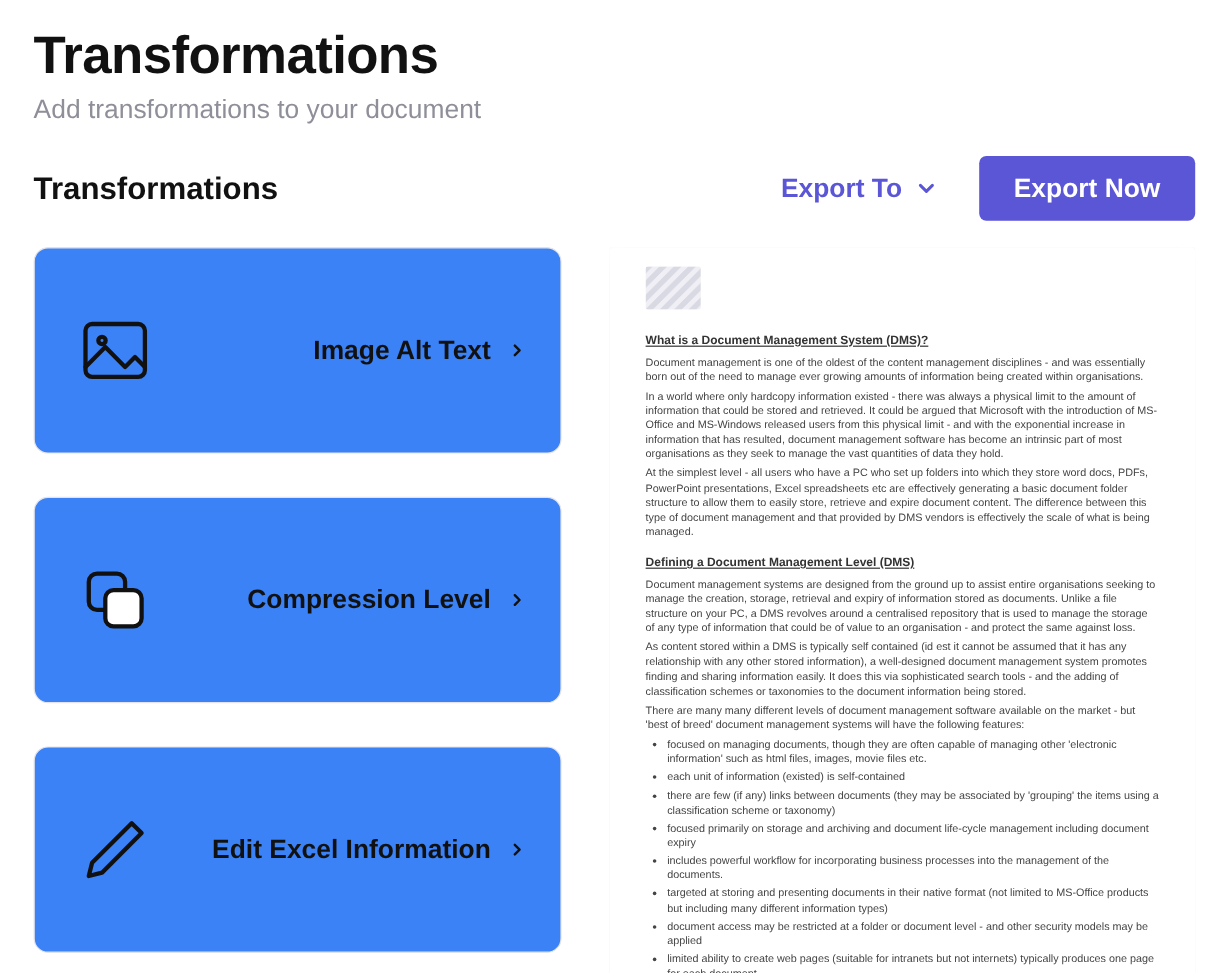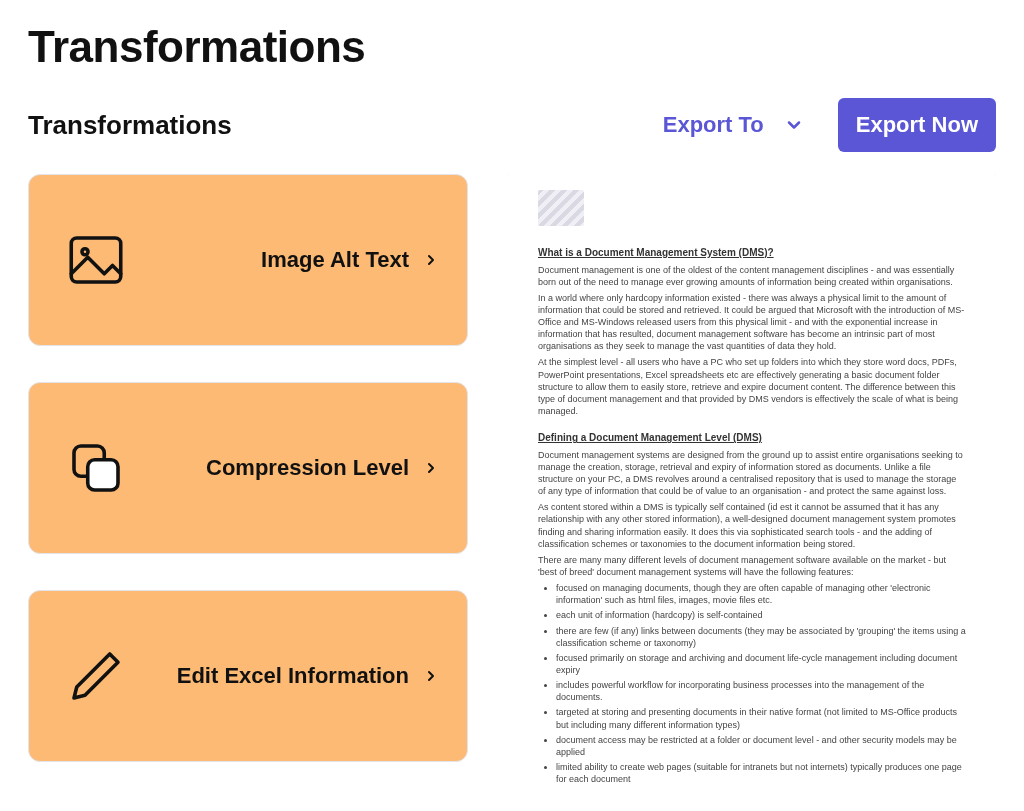--- a/index.html
+++ b/index.html
@@ -46,56 +46,56 @@
   .section-title {
     font-size: 26px;
     font-weight: 800;
   }
   .actions {
     display: flex;
     align-items: center;
     gap: 28px;
   }
   .export-to {
-    display: flex; align-items: center; gap: 20px;
+    display: flex; align-items: center; gap: 10px;
     color: var(--accent-text);
     font-weight: 800;
     font-size: 22px;
     cursor: pointer;
     background: none; border: none; padding: 4px 6px;
   }
   .export-to svg { display: block; }
   .export-now {
     background: var(--accent);
     color: var(--btn-text);
     font-weight: 800;
     font-size: 22px;
     border: none;
     border-radius: 6px;
-    padding: 14px 18px;
+    padding: 14px 29px;
     cursor: pointer;
   }
 
   .content {
     margin-top: 22px;
     display: flex;
     gap: 40px;
     align-items: flex-start;
   }
 
   .cards { width: 440px; display: flex; flex-direction: column; gap: 36px; }
   .card {
     border: 1px solid var(--border);
     border-radius: 12px;
     height: 172px;
     display: flex;
     align-items: center;
     padding: 0 26px;
     cursor: pointer;
-    background: #fdba74;
+    background: #3b82f6;
   }
   .card .icon { width: 82px; display:flex; justify-content:center; }
   .card .label {
     flex: 1;
     font-size: 22px;
     font-weight: 800;
     text-align: right;
     padding-right: 12px;
   }
   .card .chev { width: 20px; display:flex; justify-content:center; }
@@ -134,20 +134,21 @@
   .preview p { margin:4px 0; color:#444; }
   .preview ul { margin:4px 0; padding-left: 18px; }
   .preview li { margin:3px 0; color:#444; }
 </style>
 </head>
 <body>
 
 <div class="page">
 
   <h1 class="title">Transformations</h1>
+  <p class="subtitle">Add transformations to your document</p>
 
   <div class="row">
     <div class="section-title">Transformations</div>
     <div class="actions">
       <button class="export-to">
         <span>Export To</span>
         <span>
           <svg width="20" height="20" viewBox="0 0 24 24" fill="none" stroke="#5a56d6" stroke-width="3" stroke-linecap="round" stroke-linejoin="round">
               <polyline points="6 9 12 15 18 9"></polyline>
             </svg>
@@ -221,21 +222,21 @@
         <p>In a world where only hardcopy information existed - there was always a physical limit to the amount of information that could be stored and retrieved. It could be argued that Microsoft with the introduction of MS-Office and MS-Windows released users from this physical limit - and with the exponential increase in information that has resulted, document management software has become an intrinsic part of most organisations as they seek to manage the vast quantities of data they hold.</p>
         <p>At the simplest level - all users who have a PC who set up folders into which they store word docs, PDFs, PowerPoint presentations, Excel spreadsheets etc are effectively generating a basic document folder structure to allow them to easily store, retrieve and expire document content. The difference between this type of document management and that provided by DMS vendors is effectively the scale of what is being managed.</p>
 
         <h3>Defining a Document Management Level (DMS)</h3>
         <p>Document management systems are designed from the ground up to assist entire organisations seeking to manage the creation, storage, retrieval and expiry of information stored as documents. Unlike a file structure on your PC, a DMS revolves around a centralised repository that is used to manage the storage of any type of information that could be of value to an organisation - and protect the same against loss.</p>
         <p>As content stored within a DMS is typically self contained (id est it cannot be assumed that it has any relationship with any other stored information), a well-designed document management system promotes finding and sharing information easily. It does this via sophisticated search tools - and the adding of classification schemes or taxonomies to the document information being stored.</p>
         <p>There are many many different levels of document management software available on the market - but 'best of breed' document management systems will have the following features:</p>
 
         <ul>
           <li>focused on managing documents, though they are often capable of managing other 'electronic information' such as html files, images, movie files etc.</li>
-          <li>each unit of information (hardcopy) is self-contained</li>
+          <li>each unit of information (existed) is self-contained</li>
           <li>there are few (if any) links between documents (they may be associated by 'grouping' the items using a classification scheme or taxonomy)</li>
           <li>focused primarily on storage and archiving and document life-cycle management including document expiry</li>
           <li>includes powerful workflow for incorporating business processes into the management of the documents.</li>
           <li>targeted at storing and presenting documents in their native format (not limited to MS-Office products but including many different information types)</li>
           <li>document access may be restricted at a folder or document level - and other security models may be applied</li>
           <li>limited ability to create web pages (suitable for intranets but not internets) typically produces one page for each document</li>
         </ul>
 
       </div>
     </div>

